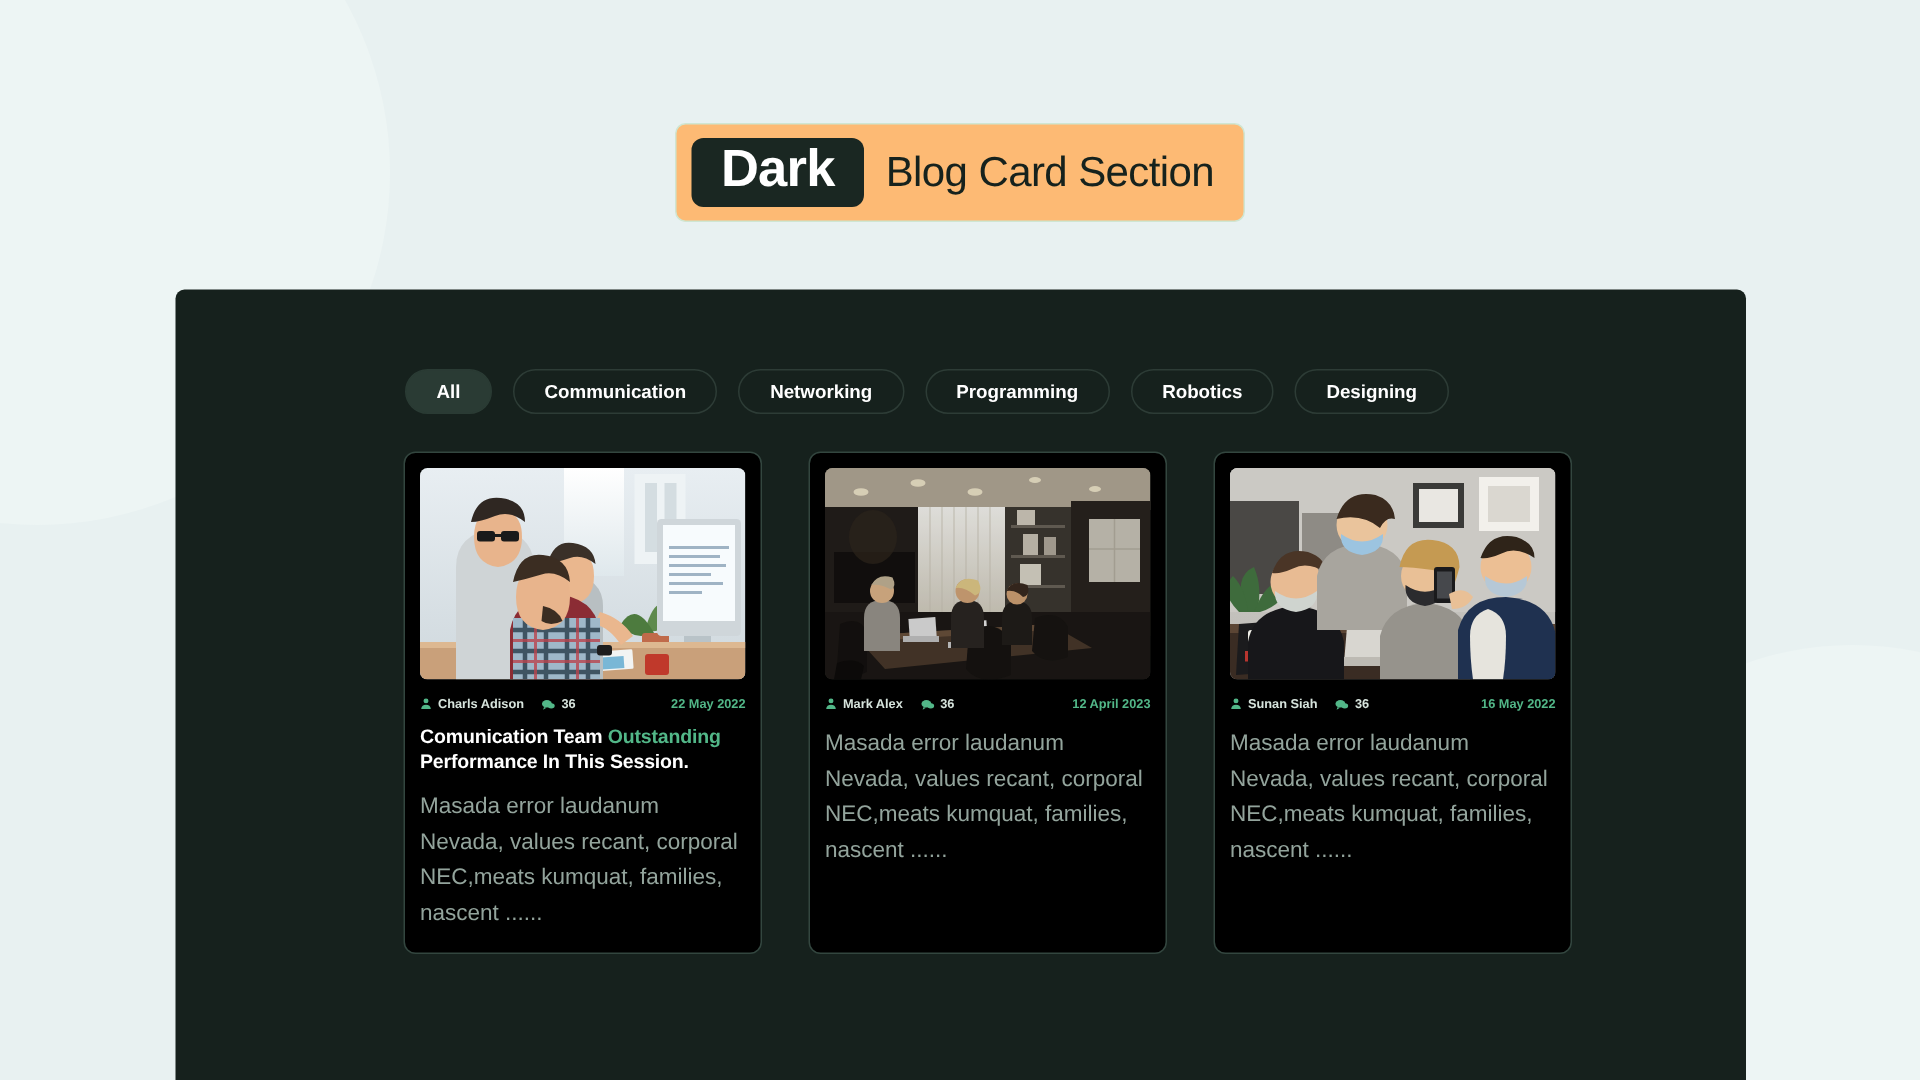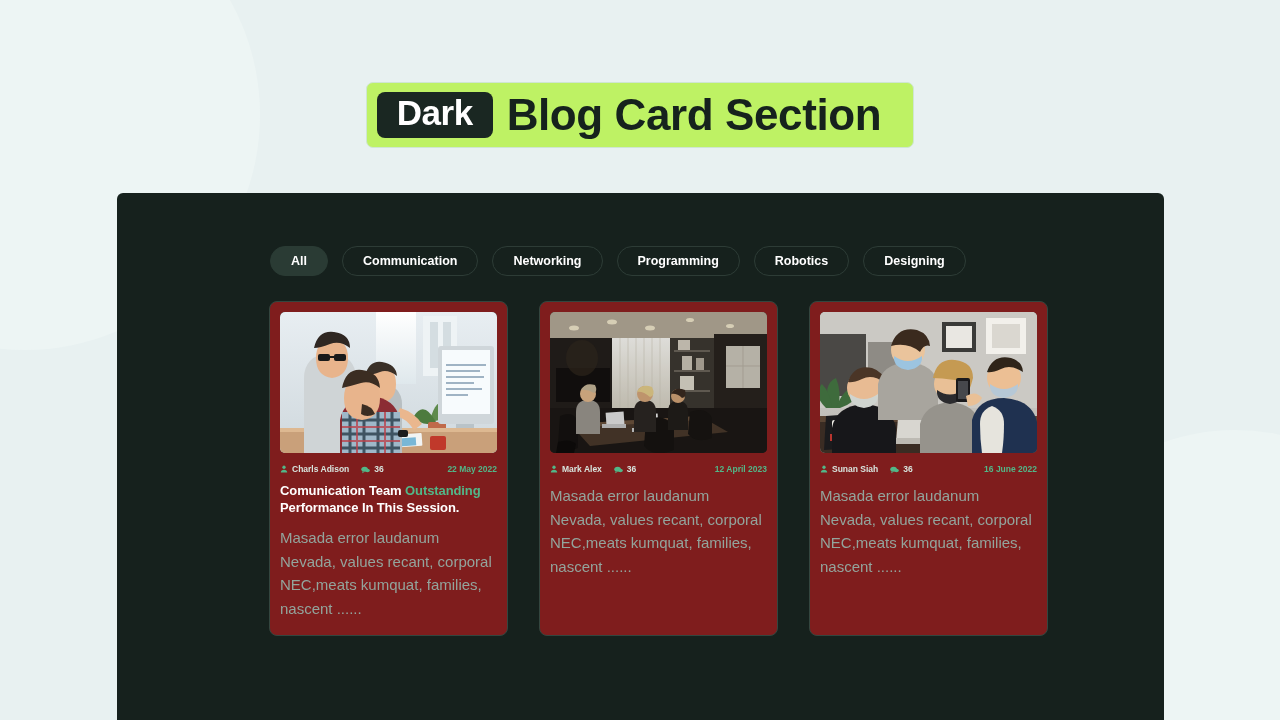--- a/index.html
+++ b/index.html
@@ -45,39 +45,39 @@
   .header-wrap {
     position: absolute;
     top: 82px; left: 0; right: 0;
     display: flex; justify-content: center;
     z-index: 3;
   }
   .title-badge {
     display: flex;
     align-items: center;
     gap: 14px;
-    background: #bef264;
+    background: #fdba74;
     border: 1px solid #cfe6d2;
     border-radius: 7px;
-    padding: 9px 26px 9px 10px;
+    padding: 9px 14px 9px 10px;
   }
   .badge-dark {
     background: #1a2722;
     color: #ffffff;
     font-size: 35px;
     font-weight: bold;
     letter-spacing: -0.5px;
     padding: 3px 20px 6px 20px;
     border-radius: 8px;
     line-height: 1.05;
   }
   .badge-rest {
     color: #16221d;
-    font-size: 44px;
-    font-weight: bold;
+    font-size: 28px;
+    font-weight: normal;
     letter-spacing: -0.4px;
     padding-right: 6px;
     line-height: 1.05;
   }
 
   
   .panel {
     position: absolute;
     left: 117px; top: 193px;
     width: 1047px; height: 560px;
@@ -113,21 +113,21 @@
   }
 
   
   .cards {
     display: flex;
     gap: 31px;
     padding: 25px 0 0 152px;
   }
   .card {
     width: 239px;
-    background: #7f1d1d;
+    background: #000000;
     border: 1px solid #33463f;
     border-radius: 8px;
     padding: 10px 10px 14px 10px;
     overflow: hidden;
   }
 
   .card-thumb {
     width: 217px;
     height: 141px;
     border-radius: 5px;
@@ -508,19 +508,19 @@
         <span class="meta-item">
           <span class="meta-ico">
             <svg width="9" height="8" viewBox="0 0 18 16" fill="currentColor">
                 <ellipse cx="7.2" cy="6.4" rx="6.6" ry="5"></ellipse>
                 <path d="M3.4 10.6 L2.2 14.4 L6.6 11.8z"></path>
                 <ellipse cx="13" cy="9" rx="4.6" ry="3.5"></ellipse>
               </svg>
           </span>
           <span>36</span>
         </span>
-        <span class="meta-date">16 June 2022</span>
+        <span class="meta-date">16 May 2022</span>
       </div>
       <div class="card-body">Masada error laudanum Nevada, values recant, corporal NEC,meats kumquat, families, nascent ......</div>
     </div>
 
   </div>
 </div>
 
 </body></html>

